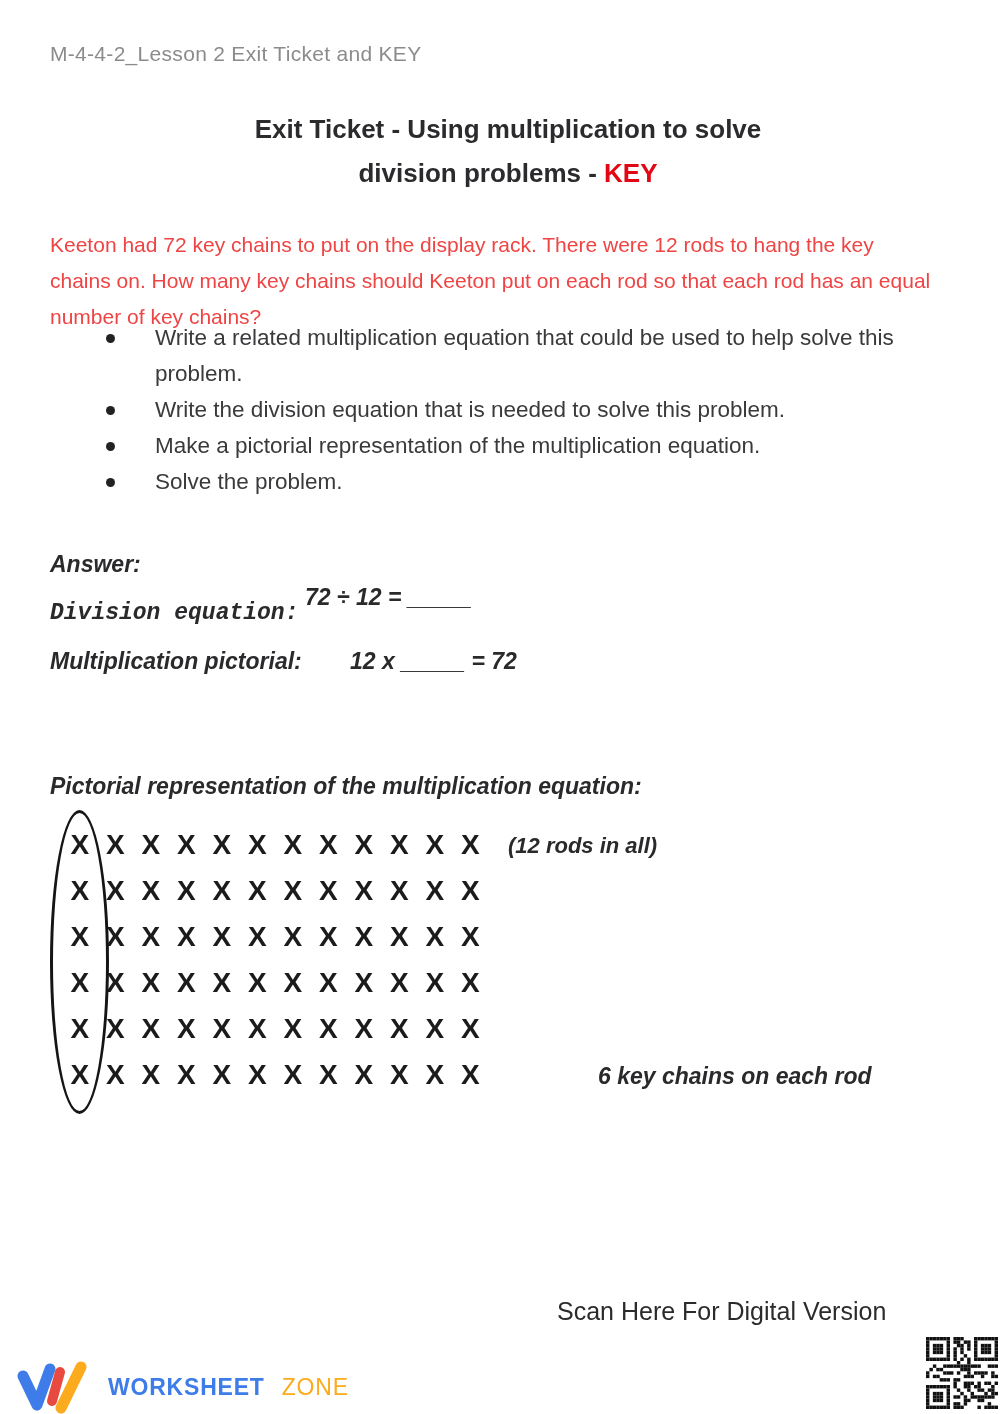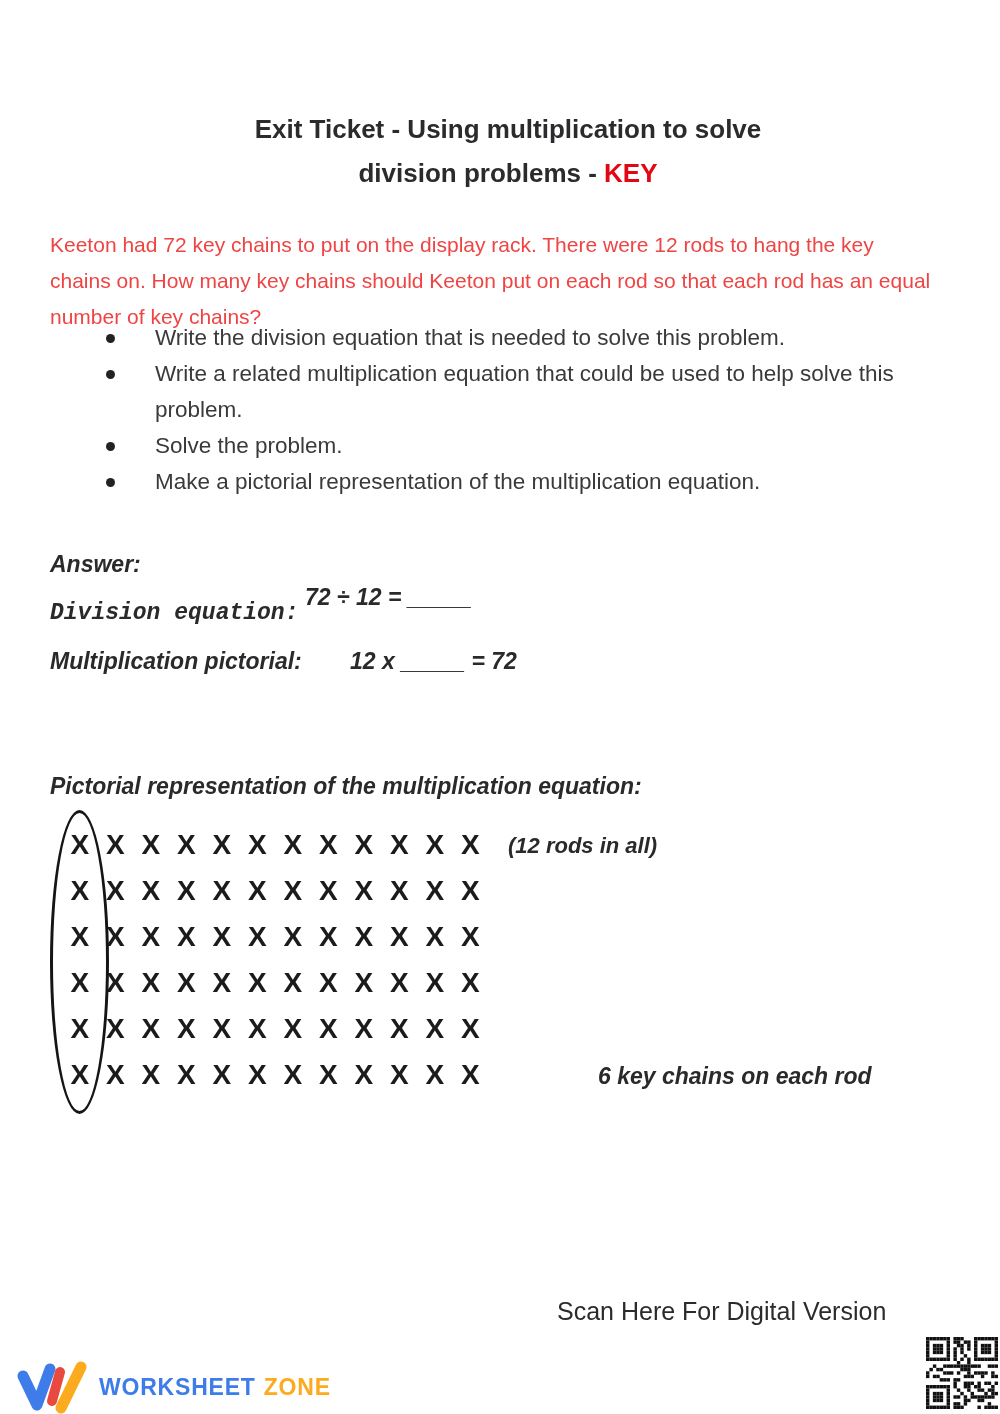--- a/index.html
+++ b/index.html
@@ -23,44 +23,45 @@
   .eq-value-div{left:305px;top:584px;text-align:right;}
   .eq-label-mul{left:50px;top:648px;}
   .eq-value-mul{left:350px;top:648px;}
   .pictorial-heading{left:50px;top:773px;}
   .x-grid{left:62px;top:822px;}
   .xrow{display:flex;height:46px;align-items:center;}
   .xcell{width:35.5px;text-align:center;font-weight:700;font-size:28px;line-height:1;color:#1b1b1b;}
   .col-ellipse{left:50px;top:810px;width:53px;height:298px;border:3px solid #151515;border-radius:50%;}
   .rods-note{left:508px;top:833px;font-size:22px;}
   .per-rod-note{left:598px;top:1063px;}
-  .footer-logo{left:16px;top:1360px;display:flex;align-items:center;gap:5px;}
+  .footer-logo{left:16px;top:1360px;display:flex;align-items:center;gap:14px;}
   .logo-primary{color:#3e7ce9;font-weight:700;font-size:23px;letter-spacing:.8px;}
-  .logo-secondary{color:#fbab1d;font-weight:700;font-size:23px;letter-spacing:.8px;margin-left:3px;}
+  .logo-secondary{color:#fbab1d;font-weight:400;font-size:23px;letter-spacing:.8px;margin-left:3px;}
   .scan-label{left:557px;top:1297px;font-size:25px;color:#2b2b2e;}
   .qr-box{left:926px;top:1337px;width:72px;height:72px;}
 </style>
 </head>
 <body>
 
 <div class="page">
 
+  <div class="abs doc-header">M-4-4-2_Lesson 2 Exit Ticket and KEY</div>
 
   <h1 class="abs title">
     <span>Exit Ticket - Using multiplication to solve</span><br>
     <span>division problems - </span><span class="key">KEY</span>
   </h1>
 
   <p class="abs problem">Keeton had 72 key chains to put on the display rack. There were 12 rods to hang the key chains on. How many key chains should Keeton put on each rod so that each rod has an equal number of key chains?</p>
 
   <ul class="abs bullets">
+    <li>Write a related multiplication equation that could be used to help solve this problem.</li>
     <li>Write the division equation that is needed to solve this problem.</li>
-    <li>Write a related multiplication equation that could be used to help solve this problem.</li>
+    <li>Make a pictorial representation of the multiplication equation.</li>
     <li>Solve the problem.</li>
-    <li>Make a pictorial representation of the multiplication equation.</li>
   </ul>
 
   <div class="abs bi answer-heading">Answer:</div>
 
   <div class="abs bi eq-label-div">Division equation:</div>
   <div class="abs bi eq-value-div">72 ÷ 12 = _____</div>
 
   <div class="abs bi eq-label-mul">Multiplication pictorial:</div>
   <div class="abs bi eq-value-mul">12 x _____ = 72</div>
 

